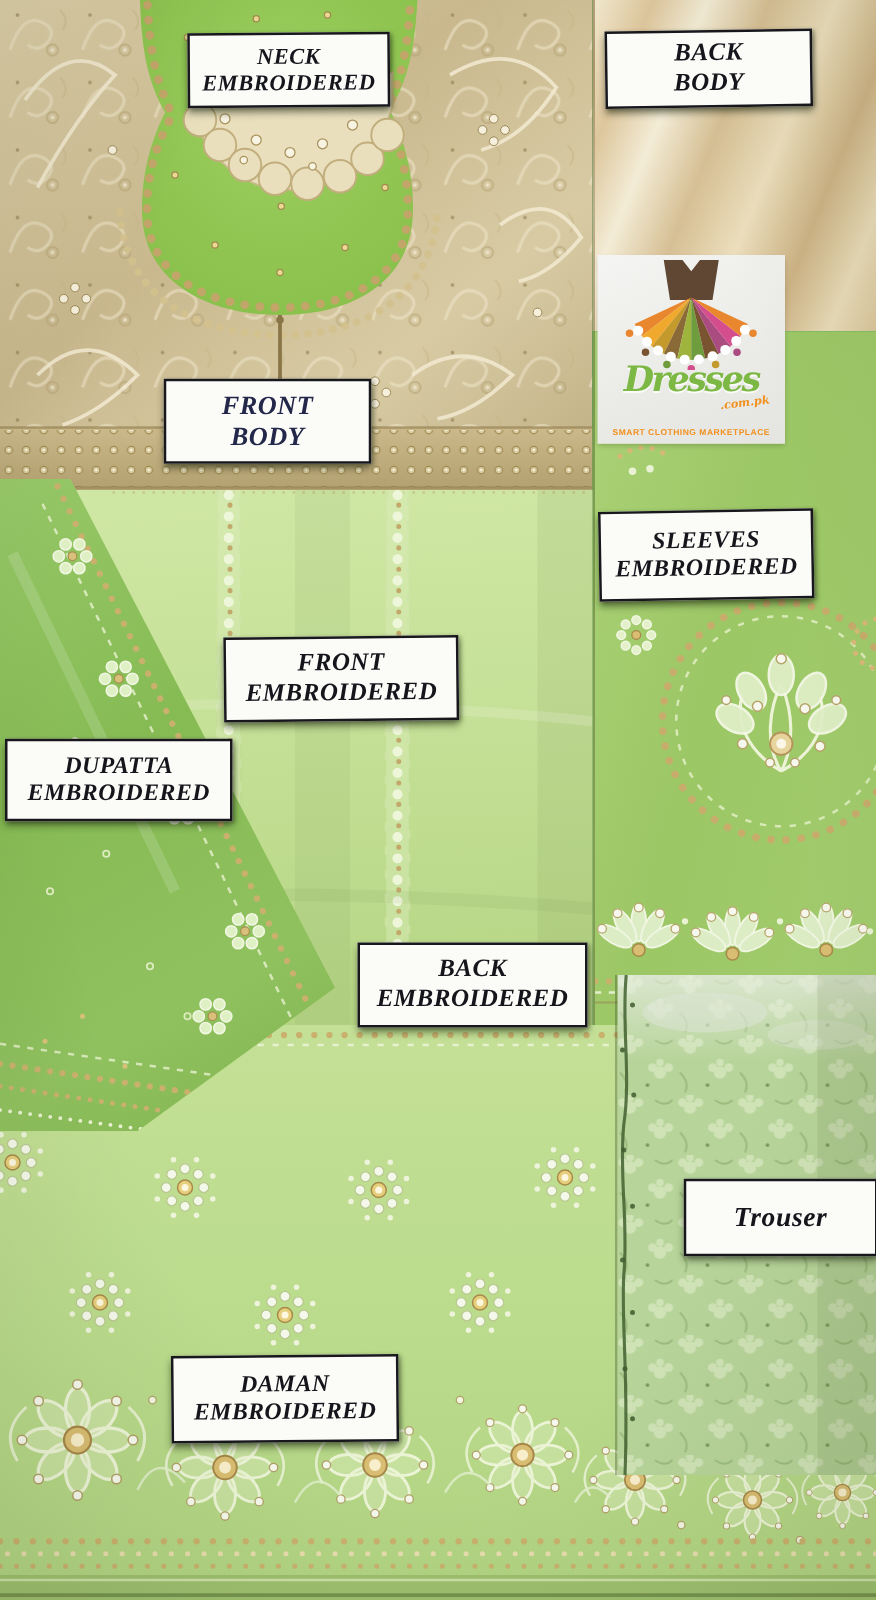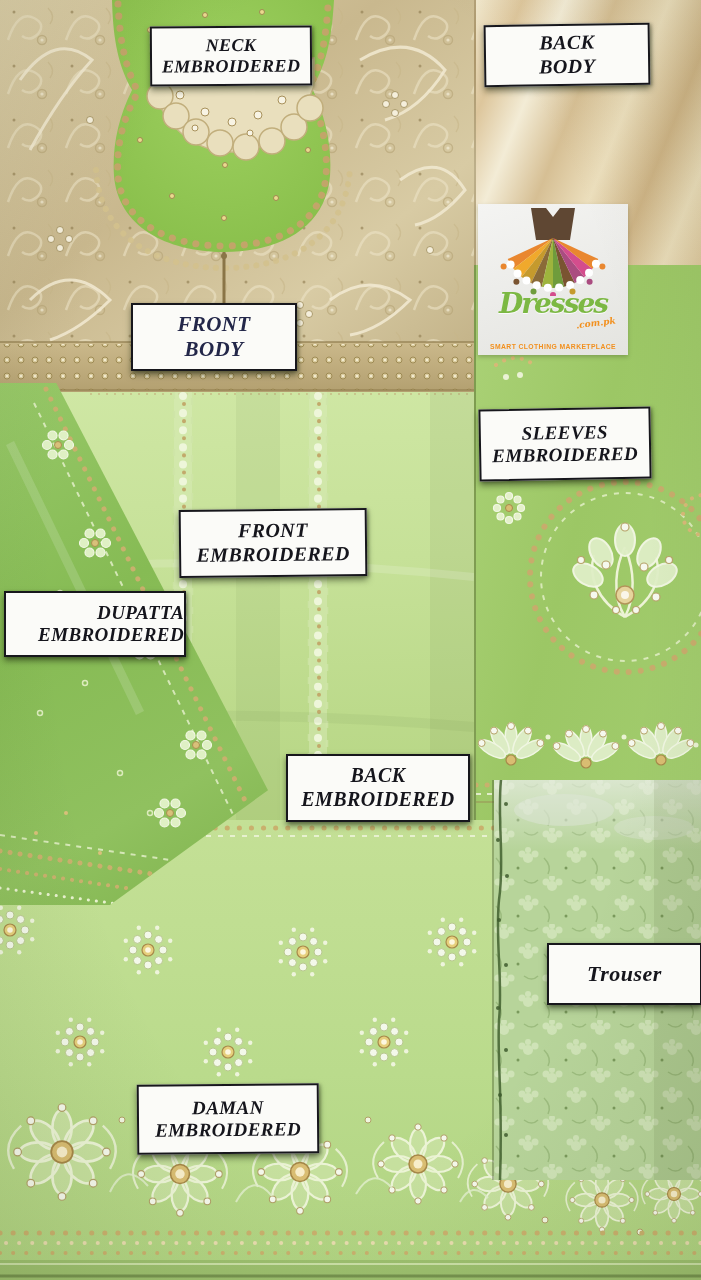--- a/index.html
+++ b/index.html
@@ -31,21 +31,21 @@
     box-shadow:0 4px 6px rgba(22,32,10,.5),2px 1px 3px rgba(22,32,10,.28);
     display:flex;flex-direction:column;align-items:center;justify-content:center;
     font-family:"Liberation Serif",serif;font-style:italic;font-weight:700;
     color:#15151c;text-align:center;line-height:1.18;letter-spacing:.4px;}
   .lbl span{display:block;white-space:nowrap;}
   .lbl-neck{left:150px;top:26px;width:158px;height:56px;font-size:18px;transform:rotate(-.4deg);}
   .lbl-backbody{left:484px;top:24px;width:162px;height:58px;font-size:20px;transform:rotate(-.8deg);}
   .lbl-frontbody{left:131px;top:303px;width:162px;height:64px;font-size:21px;color:#232749;}
   .lbl-sleeves{left:479px;top:408px;width:168px;height:68px;font-size:19px;transform:rotate(-1deg);}
   .lbl-frontemb{left:179px;top:509px;width:184px;height:64px;font-size:20px;transform:rotate(-.6deg);}
-  .lbl-dupatta{left:4px;top:591px;width:178px;height:62px;font-size:19px;align-items:flex-end;}
+  .lbl-dupatta{left:4px;top:591px;width:178px;height:62px;font-size:19px;}
   .lbl-backemb{left:286px;top:754px;width:180px;height:64px;font-size:20px;}
   .lbl-trouser{left:547px;top:943px;width:151px;height:58px;font-size:22px;letter-spacing:.5px;}
   .lbl-daman{left:137px;top:1084px;width:178px;height:66px;font-size:19px;transform:rotate(-.5deg);}
   
   .logo{position:absolute;left:478px;top:204px;width:150px;height:151px;z-index:6;
     background:linear-gradient(160deg,#f4f4f2,#e4e4e0);box-shadow:0 2px 4px rgba(40,50,20,.25);}
   .logo-brand{position:absolute;left:0;top:86px;width:100%;text-align:center;
     font-family:"DejaVu Serif",serif;font-style:italic;font-weight:700;
     font-size:28px;line-height:1;color:#7cb843;letter-spacing:-2px;
     text-shadow:0 1px 0 rgba(255,255,255,.8);}

